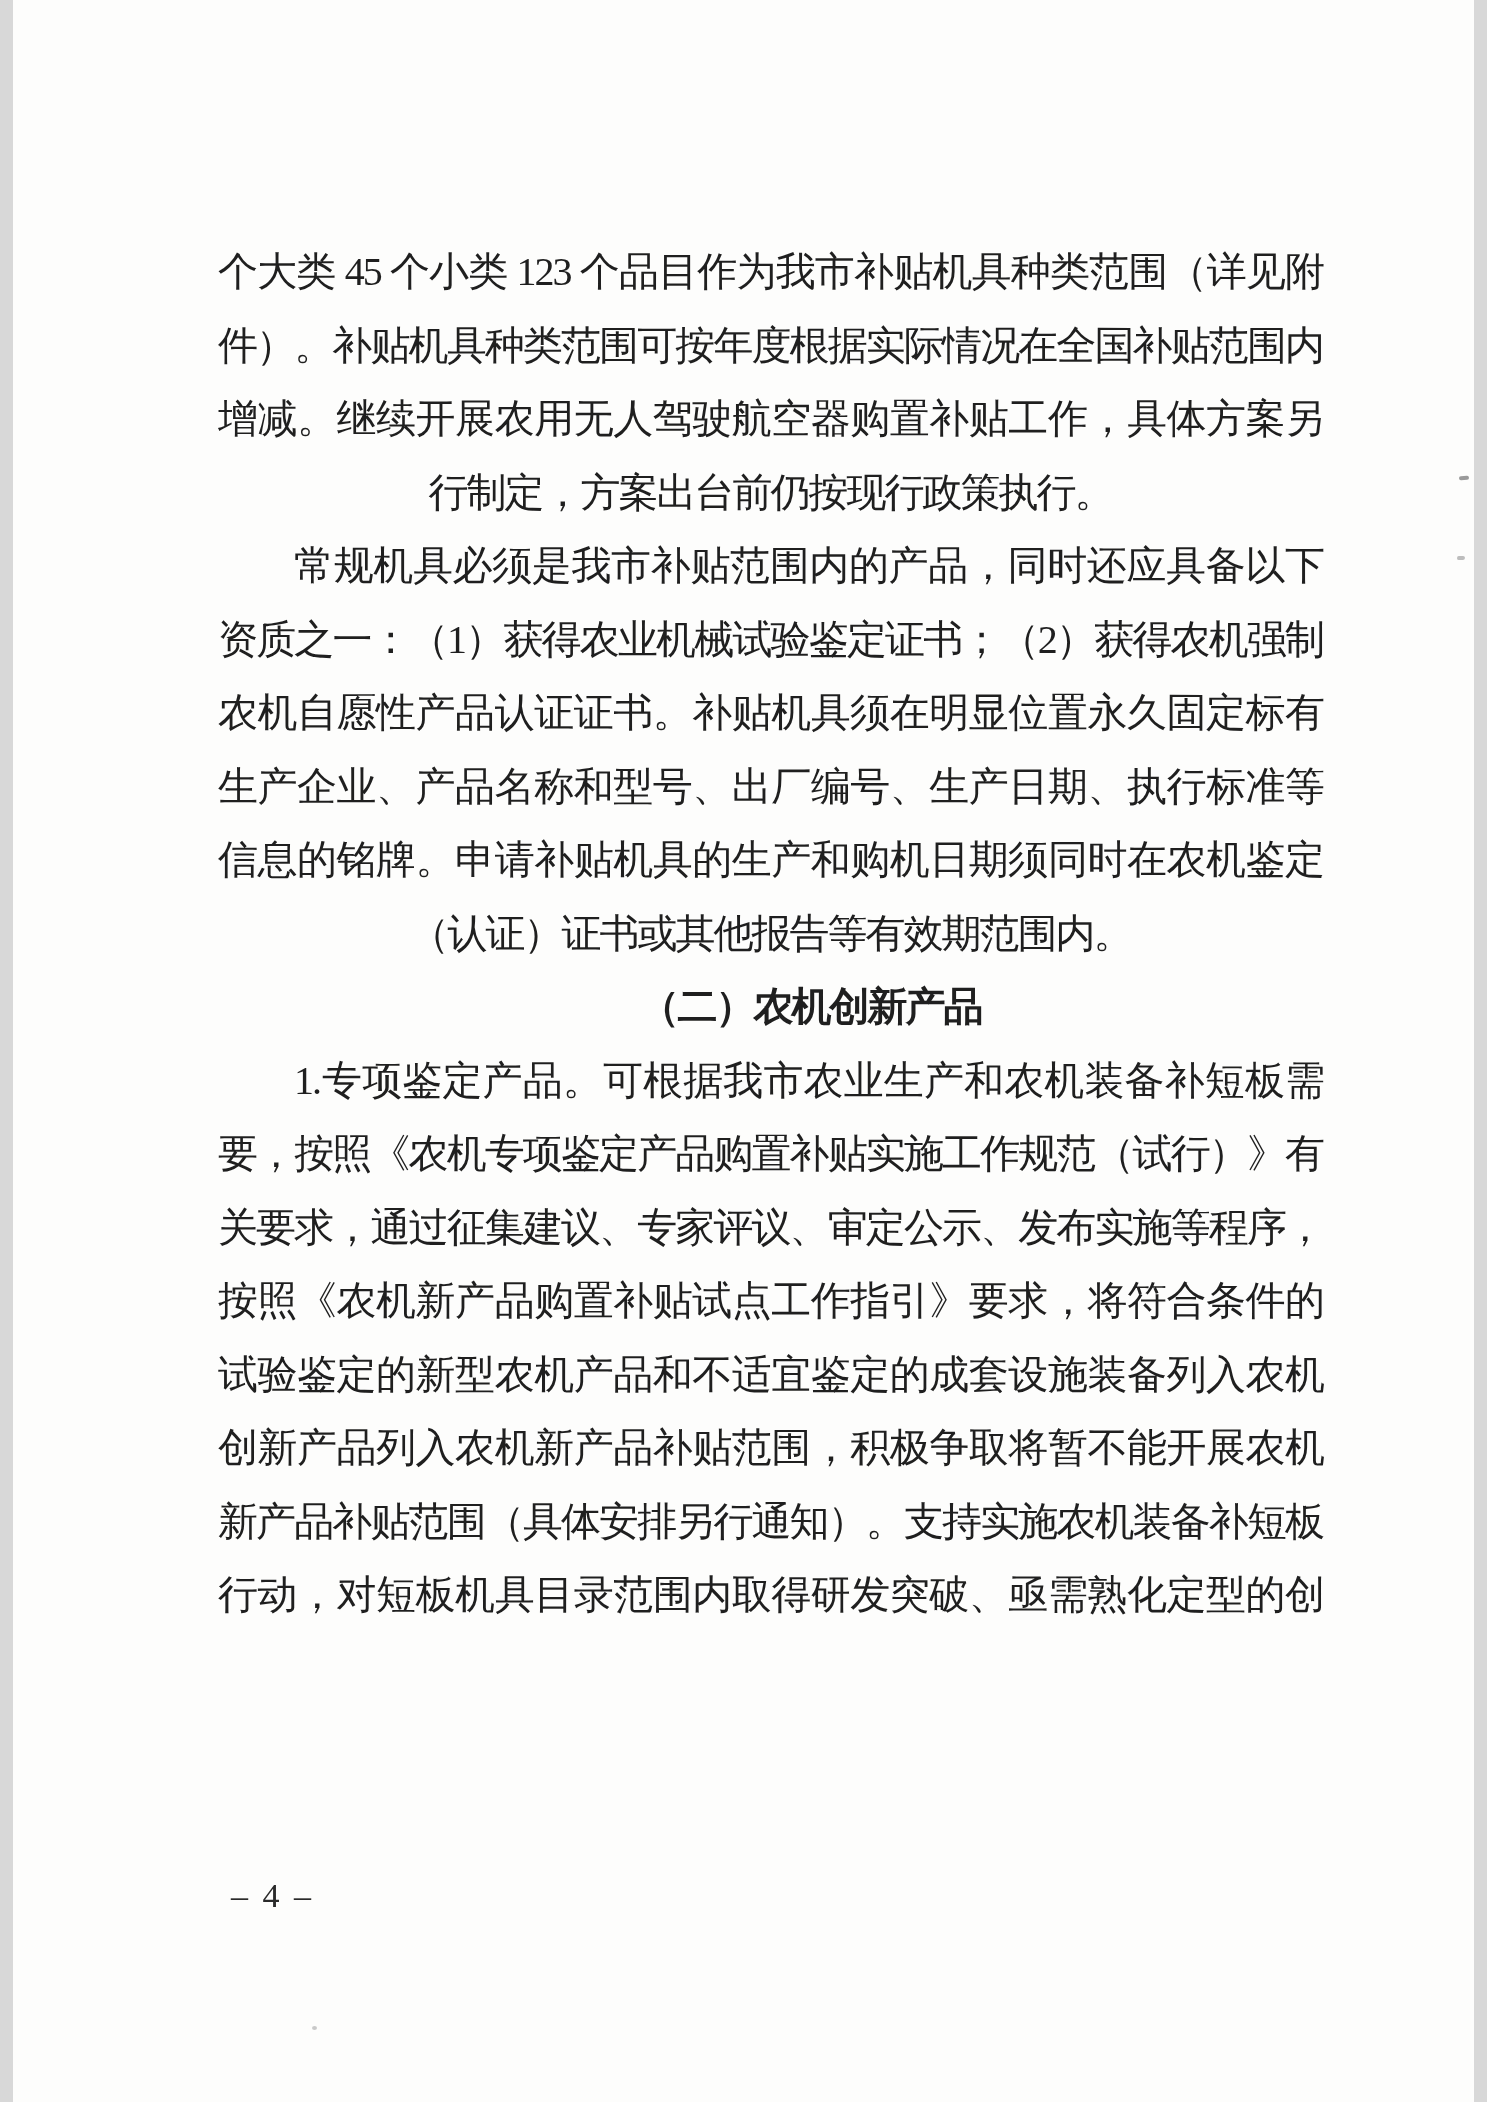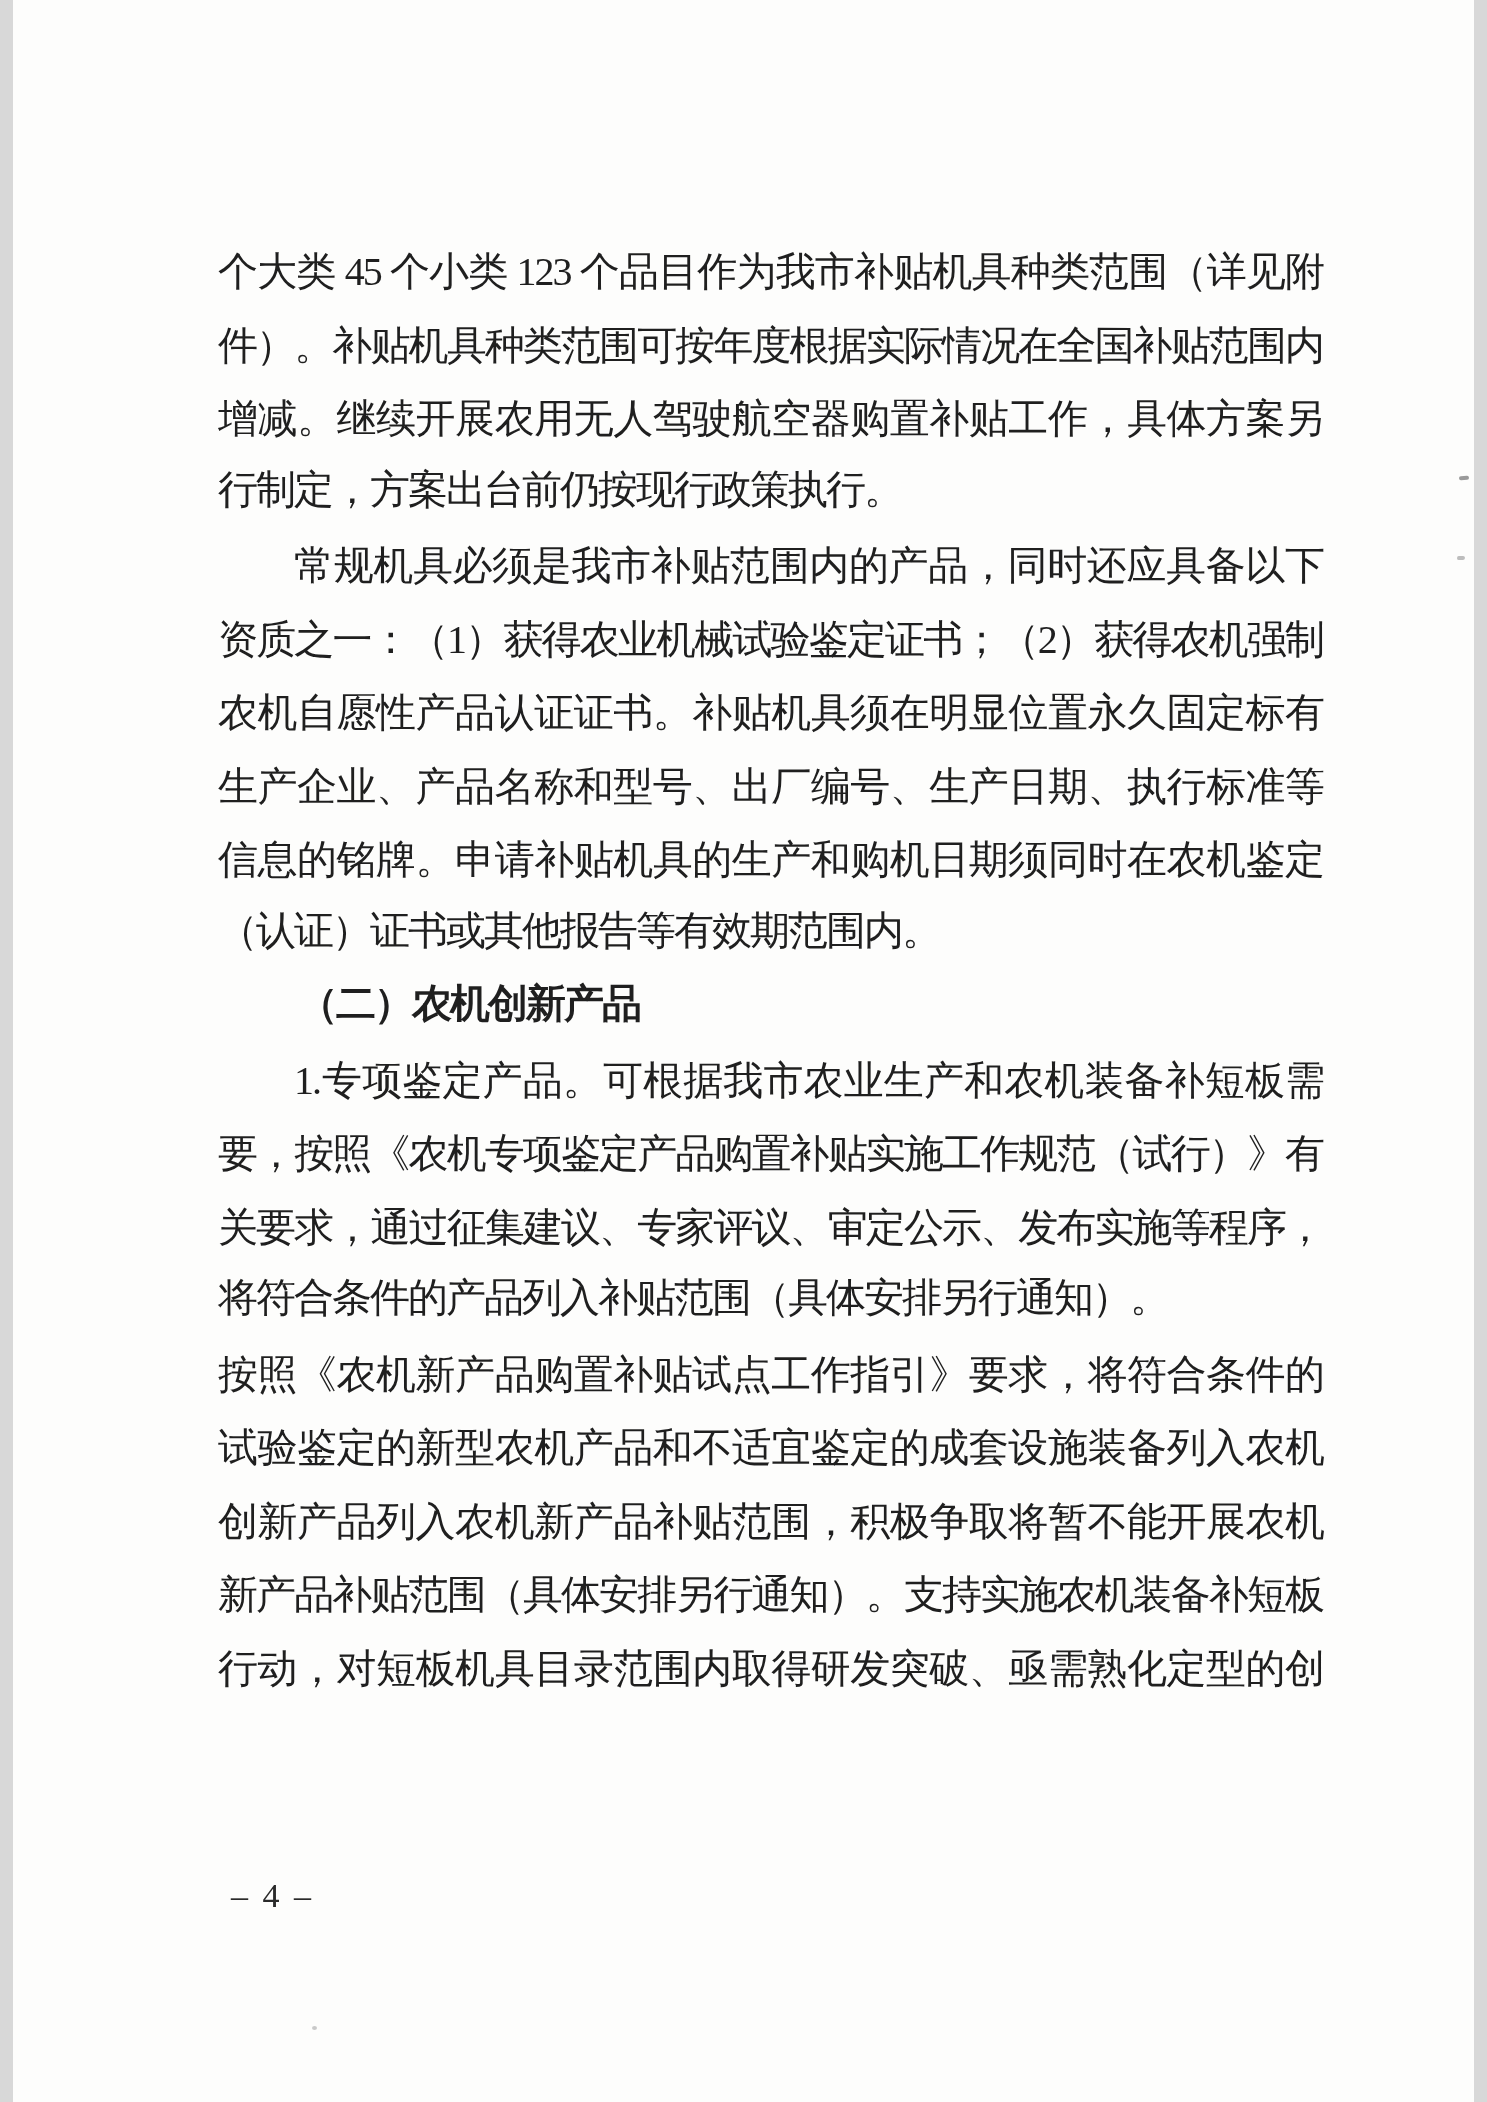--- a/index.html
+++ b/index.html
@@ -22,21 +22,21 @@
     line-height:73.5px;
     font-size:40px;
     letter-spacing:-2px;
     white-space:normal;
     text-rendering:optimizeLegibility;
   }
   .full {
     text-align:justify;
     text-align-last:justify;
   }
-  .short { text-align:left;font-family:Liberation Mono, monospace; }
+  .short { text-align:center; }
   .indent { text-indent:76px; }
   .heading {
     text-indent:80px;
     font-weight:600;
   }
   .page-num {
     position:absolute;
     left:218px; top:1872px;
     height:48px; line-height:48px;
     font-size:34px;
@@ -65,21 +65,20 @@
     <div class="line full indent">常规机具必须是我市补贴范围内的产品，同时还应具备以下</div>
     <div class="line full">资质之一：（1）获得农业机械试验鉴定证书；（2）获得农机强制</div>
     <div class="line full">农机自愿性产品认证证书。补贴机具须在明显位置永久固定标有</div>
     <div class="line full">生产企业、产品名称和型号、出厂编号、生产日期、执行标准等</div>
     <div class="line full">信息的铭牌。申请补贴机具的生产和购机日期须同时在农机鉴定</div>
     <div class="line short">（认证）证书或其他报告等有效期范围内。</div>
     <div class="line short heading">（二）农机创新产品</div>
     <div class="line full indent">1.专项鉴定产品。可根据我市农业生产和农机装备补短板需</div>
     <div class="line full">要，按照《农机专项鉴定产品购置补贴实施工作规范（试行）》有</div>
     <div class="line full">关要求，通过征集建议、专家评议、审定公示、发布实施等程序，</div>
-    <div class="line short">将符合条件的产品列入补贴范围（具体安排另行通知）。</div>
     <div class="line full">按照《农机新产品购置补贴试点工作指引》要求，将符合条件的</div>
     <div class="line full">试验鉴定的新型农机产品和不适宜鉴定的成套设施装备列入农机</div>
     <div class="line full">创新产品列入农机新产品补贴范围，积极争取将暂不能开展农机</div>
     <div class="line full">新产品补贴范围（具体安排另行通知）。支持实施农机装备补短板</div>
     <div class="line full">行动，对短板机具目录范围内取得研发突破、亟需熟化定型的创</div>
   </div>
 
   <div class="page-num">– 4 –</div>
 
   <div class="speck s1"></div>

